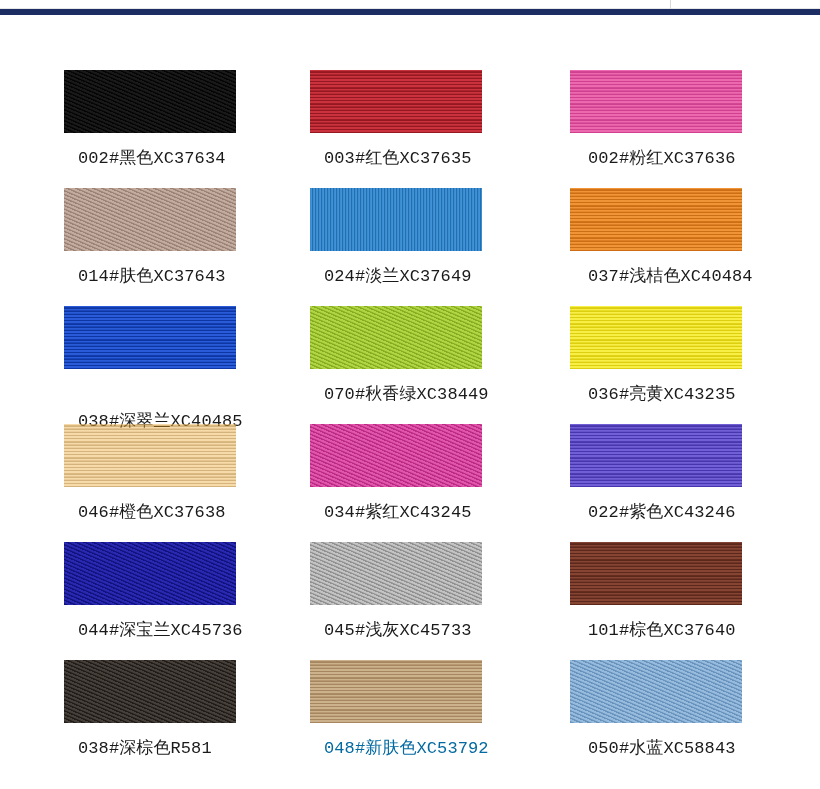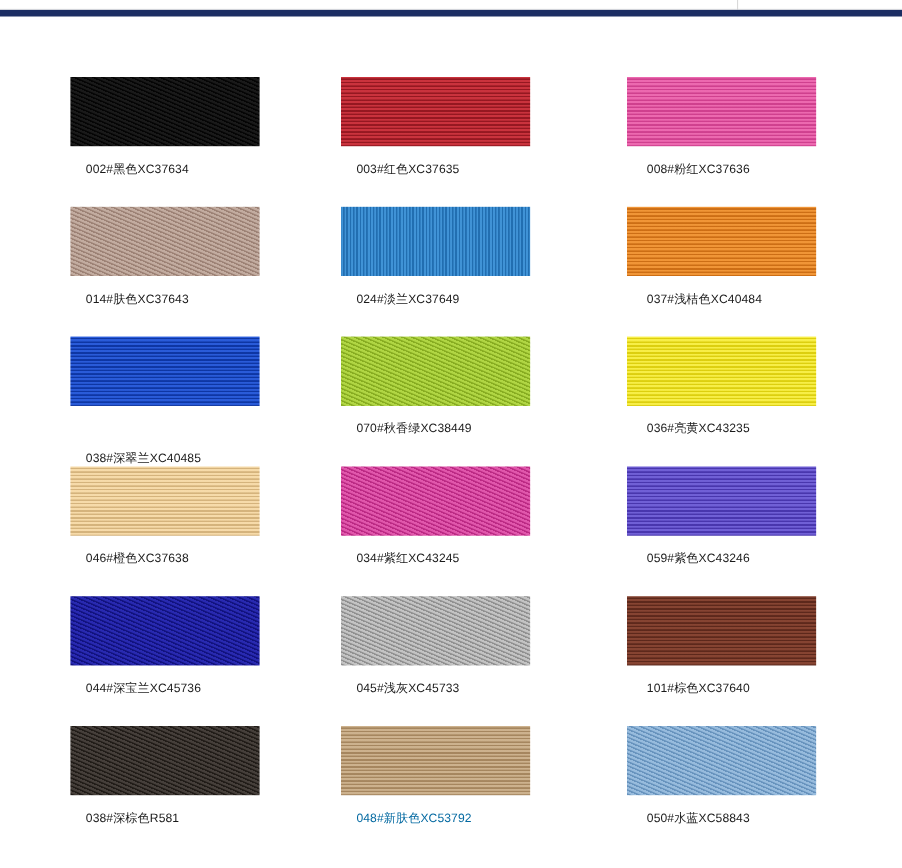--- a/index.html
+++ b/index.html
@@ -77,25 +77,25 @@
     position: absolute;
     inset: 0;
   }
   .swatch-chip .weave {
     position: absolute;
     inset: -10px;
   }
 
   .swatch-label {
     margin-top: 13px;
-    font-size: 11px;
+    font-size: 17px;
     color: #1a1a1a;
     white-space: nowrap;
     letter-spacing: 0.1px;
-    font-family: Liberation Sans, sans-serif;
+    font-family: Liberation Mono, monospace;
   }
   .swatch-cell:nth-child(1) .swatch-label { margin-left: 14px; }
   .swatch-cell:nth-child(2) .swatch-label { margin-left: 14px; }
   .swatch-cell:nth-child(3) .swatch-label { margin-left: 18px; }
 </style>
 </head>
 <body style="background: rgb(255, 255, 255);">
 
 <div id="top-chrome">
   <div id="chrome-pane">
@@ -118,21 +118,21 @@
           <div class="base" style="background: rgb(181, 32, 43);"></div>
           <div class="weave" style="background-image: repeating-linear-gradient(0deg, rgb(126, 17, 25) 0px, rgb(126, 17, 25) 1px, rgb(217, 64, 74) 1.7px, rgb(217, 64, 74) 3.2px); opacity: 0.58;"></div>
         </div>
         <div class="swatch-label" style="color: rgb(26, 26, 26);">003#红色XC37635</div>
       </div>
       <div class="swatch-cell">
         <div class="swatch-chip">
           <div class="base" style="background: rgb(228, 82, 159);"></div>
           <div class="weave" style="background-image: repeating-linear-gradient(0deg, rgb(192, 51, 130) 0px, rgb(192, 51, 130) 1px, rgb(242, 121, 187) 1.7px, rgb(242, 121, 187) 3.2px); opacity: 0.58;"></div>
         </div>
-        <div class="swatch-label" style="color: rgb(26, 26, 26);">008#粉红XC37636</div>
+        <div class="swatch-label" style="color: rgb(26, 26, 26);">002#粉红XC37636</div>
       </div>
     </div>
     <div class="swatch-row">
       <div class="swatch-cell">
         <div class="swatch-chip">
           <div class="base" style="background: rgb(176, 150, 138);"></div>
           <div class="weave" style="background-image: repeating-linear-gradient(23deg, rgb(142, 115, 102) 0px, rgb(142, 115, 102) 1px, rgb(207, 187, 175) 1.8px, rgb(207, 187, 175) 3.4px); opacity: 0.58;"></div>
         </div>
         <div class="swatch-label" style="color: rgb(26, 26, 26);">014#肤色XC37643</div>
       </div>
@@ -187,21 +187,21 @@
           <div class="base" style="background: rgb(214, 57, 154);"></div>
           <div class="weave" style="background-image: repeating-linear-gradient(23deg, rgb(168, 31, 116) 0px, rgb(168, 31, 116) 1px, rgb(232, 108, 184) 1.8px, rgb(232, 108, 184) 3.4px); opacity: 0.58;"></div>
         </div>
         <div class="swatch-label" style="color: rgb(26, 26, 26);">034#紫红XC43245</div>
       </div>
       <div class="swatch-cell">
         <div class="swatch-chip">
           <div class="base" style="background: rgb(90, 69, 200);"></div>
           <div class="weave" style="background-image: repeating-linear-gradient(0deg, rgb(60, 43, 154) 0px, rgb(60, 43, 154) 1px, rgb(128, 115, 224) 1.7px, rgb(128, 115, 224) 3.2px); opacity: 0.58;"></div>
         </div>
-        <div class="swatch-label" style="color: rgb(26, 26, 26);">059#紫色XC43246</div>
+        <div class="swatch-label" style="color: rgb(26, 26, 26);">022#紫色XC43246</div>
       </div>
     </div>
     <div class="swatch-row">
       <div class="swatch-cell">
         <div class="swatch-chip">
           <div class="base" style="background: rgb(24, 25, 154);"></div>
           <div class="weave" style="background-image: repeating-linear-gradient(23deg, rgb(13, 13, 107) 0px, rgb(13, 13, 107) 1px, rgb(52, 53, 192) 1.8px, rgb(52, 53, 192) 3.4px); opacity: 0.58;"></div>
         </div>
         <div class="swatch-label" style="color: rgb(26, 26, 26);">044#深宝兰XC45736</div>
       </div>

